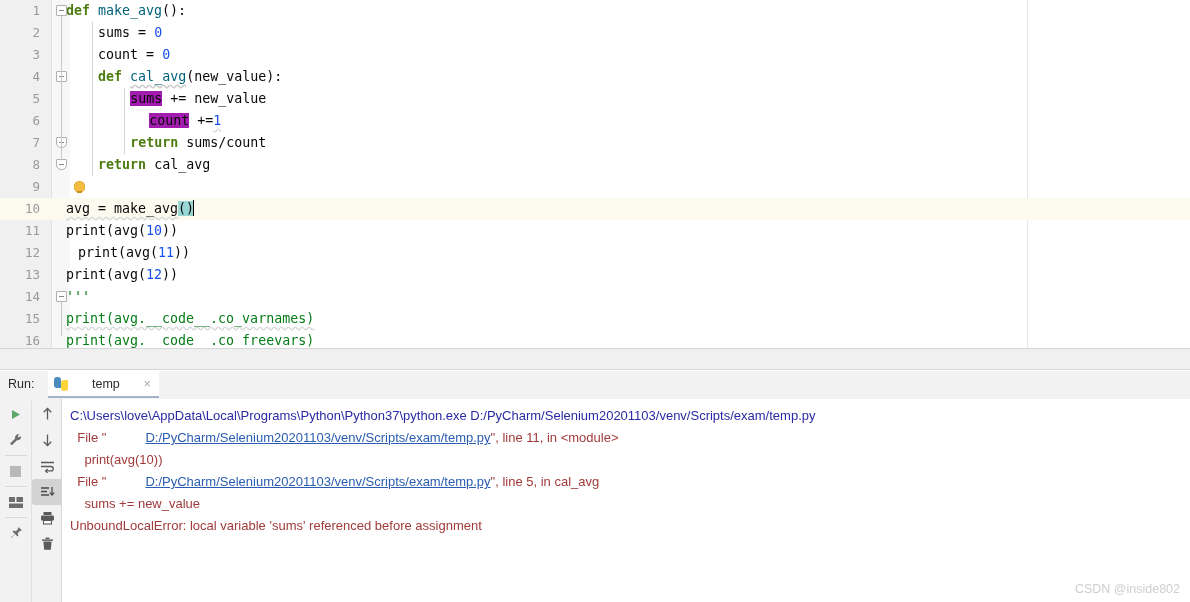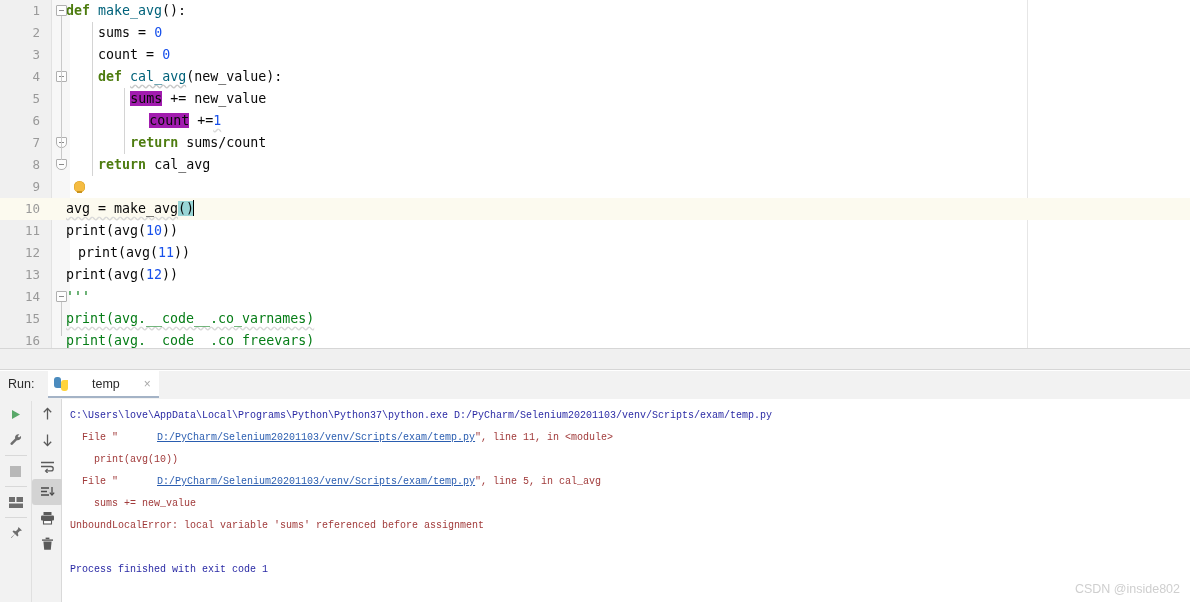--- a/index.html
+++ b/index.html
@@ -130,22 +130,22 @@
   .tbbtn {
     position:relative; width:31px; height:26px;
     display:flex; align-items:center; justify-content:center;
   }
   .tbbtn.active { background:#d3d3d3; border-radius:3px; }
   .tbsep { width:22px; height:1px; background:#d8d8d8; margin:2px auto; }
 
   .console {
     position:absolute; left:62px; top:28px; width:1128px; height:203px;
     background:#ffffff; overflow:hidden;
-    font-family:Liberation Mono, monospace;
-    font-size:10px; line-height:22px;
+    font-family:Liberation Sans, sans-serif;
+    font-size:13px; line-height:22px;
     padding:6px 0 0 8px;
   }
   .oline { white-space:pre; height:22px; }
   .c-cmd  { color:#2a2aa5; }
   .c-err  { color:#a13b3b; }
   .c-link { color:#2a5db0; text-decoration:underline;padding-left:39px; }
   .c-done { color:#2a2aa5; }
 
   .watermark {
     position:absolute; right:10px; bottom:6px;
@@ -338,18 +338,17 @@
     </div>
 
     <div class="console" id="console-out">
         <div class="oline"><span class="c-cmd">C:\Users\love\AppData\Local\Programs\Python\Python37\python.exe D:/PyCharm/Selenium20201103/venv/Scripts/exam/temp.py</span></div>
         <div class="oline"><span class="c-err">  File "</span><span class="c-link">D:/PyCharm/Selenium20201103/venv/Scripts/exam/temp.py</span><span class="c-err">", line 11, in &lt;module&gt;</span></div>
         <div class="oline"><span class="c-err">    print(avg(10))</span></div>
         <div class="oline"><span class="c-err">  File "</span><span class="c-link">D:/PyCharm/Selenium20201103/venv/Scripts/exam/temp.py</span><span class="c-err">", line 5, in cal_avg</span></div>
         <div class="oline"><span class="c-err">    sums += new_value</span></div>
         <div class="oline"><span class="c-err">UnboundLocalError: local variable 'sums' referenced before assignment</span></div>
         <div class="oline"><span class="c-err"></span></div>
-        <div class="oline"><span class="c-done">Process finished with exit code 1</span></div>
       </div>
   </div>
 
   <div class="watermark">CSDN @inside802</div>
 </div>
 
 </body></html>

